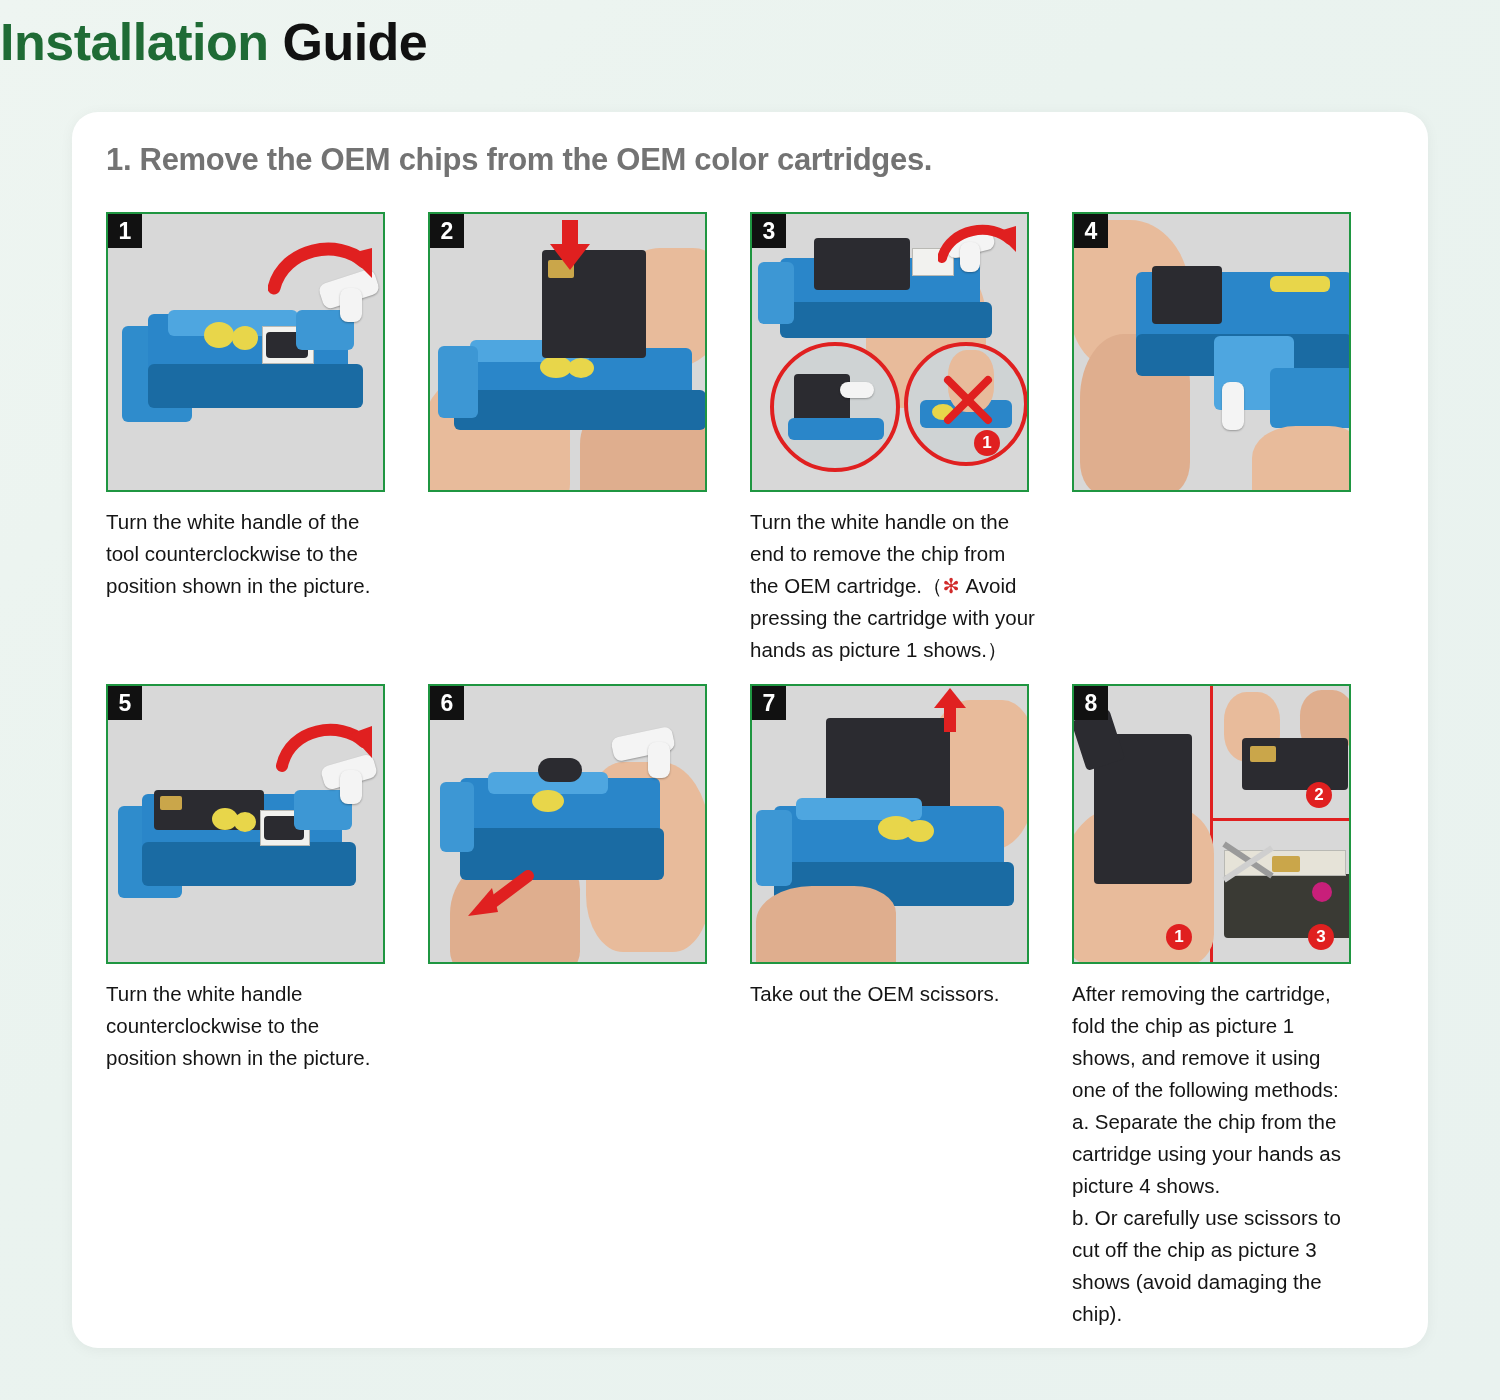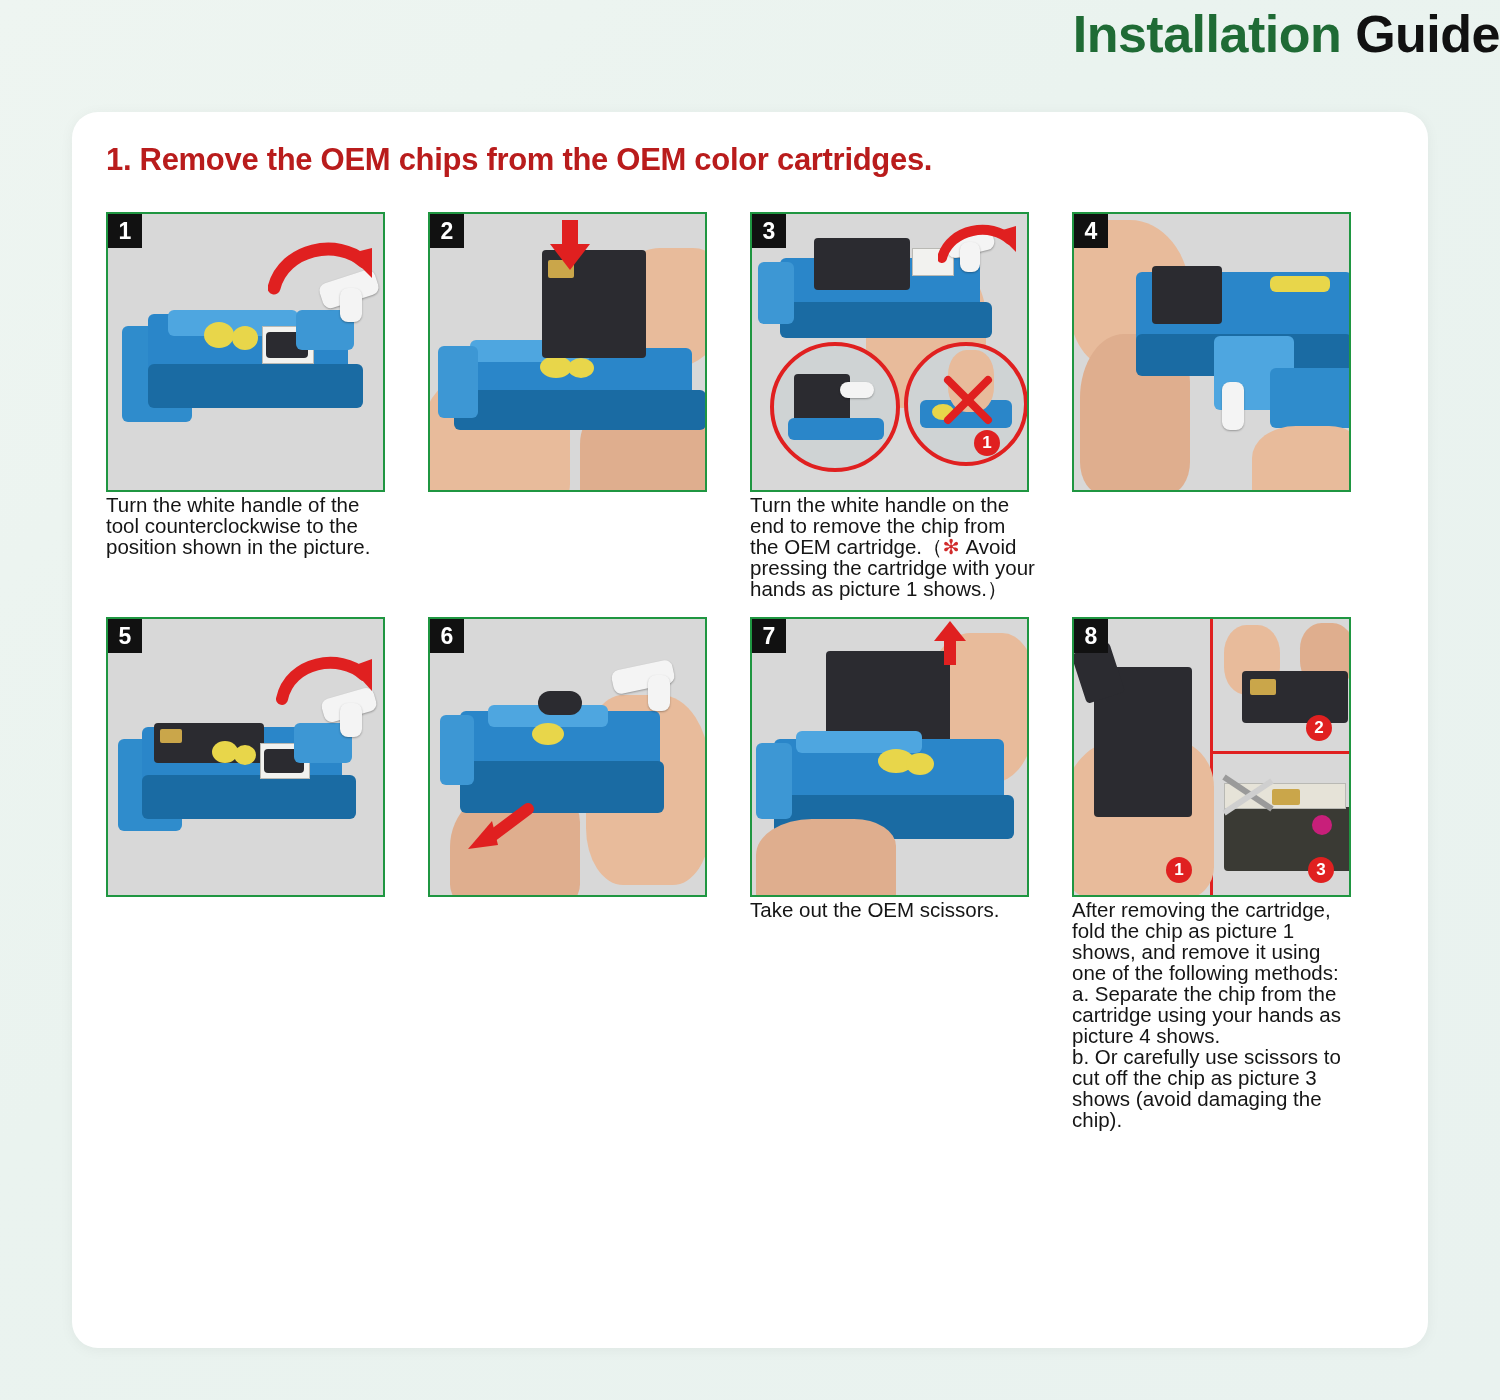--- a/index.html
+++ b/index.html
@@ -7,44 +7,45 @@
     padding: 0;
   }
   body {
     width: 1500px;
     height: 1400px;
     background: linear-gradient(135deg, #eef5f1 0%, #eaf3ef 40%, #e9f2ef 100%);
     font-family: "Liberation Sans", sans-serif;
     overflow: hidden;
   }
   .page-title {
-    text-align: right;
+    text-align: left;
     font-size: 52px;
     font-weight: bold;
     color: #111111;
     padding-top: 4px;
     letter-spacing: -0.5px;
+    margin-top: 8px;
   }
   .page-title .accent {
     color: #1f6b35;
   }
   .card {
     position: absolute;
     left: 72px;
     top: 112px;
     width: 1356px;
     height: 1236px;
     background: #ffffff;
     border-radius: 26px;
     box-shadow: 0 2px 14px rgba(0,0,0,0.05);
   }
   .section-heading {
     font-size: 31px;
     font-weight: bold;
-    color: #b91c1c;
+    color: #737373;
     padding: 30px 8px 0 34px;
     letter-spacing: -0.3px;
   }
   .grid {
     position: absolute;
     left: 34px;
     top: 100px;
     width: 1290px;
     display: flex;
     flex-wrap: wrap;
@@ -75,23 +76,23 @@
     background: #111111;
     color: #ffffff;
     font-size: 23px;
     font-weight: bold;
     display: flex;
     align-items: center;
     justify-content: center;
     z-index: 8;
   }
   .caption {
-    margin-top: 2px;
+    margin-top: 14px;
     font-size: 20.5px;
-    line-height: 21px;
+    line-height: 32px;
     color: #151515;
     white-space: pre-line;
     width: 288px;
   }
   .caption .star { color: #d12b2b; }
 
   
   .tool-body {
     position: absolute;
     background: #2a86c9;
@@ -264,20 +265,21 @@
         <div class="label-white" style="left:152px;top:124px;width:48px;height:34px;"></div>
         <div class="cart-black" style="left:156px;top:130px;width:40px;height:24px;"></div>
         <div class="tool-body" style="left:186px;top:104px;width:58px;height:40px;background:#3d97d4;"></div>
         <div class="white-handle" style="left:214px;top:74px;width:54px;height:24px;transform:rotate(-16deg);"></div>
         <div class="white-handle" style="left:232px;top:84px;width:22px;height:34px;"></div>
         <svg style="position:absolute;left:168px;top:28px;" width="100" height="66" viewBox="0 0 100 66">
           <path d="M6 52 C 14 14, 64 6, 88 28" stroke="#e02020" stroke-width="12" fill="none" stroke-linecap="round"></path>
           <polygon points="96,44 74,20 96,12" fill="#e02020"></polygon>
         </svg>
       </div>
+      <div class="caption">Turn the white handle counterclockwise to the position shown in the picture.</div>
     </div>
 
     <div class="cell row2">
       <div class="figure">
         <div class="badge">6</div>
         <div class="hand" style="left:156px;top:76px;width:124px;height:190px;border-radius:30% 40% 30% 30%;"></div>
         <div class="hand hand2" style="left:20px;top:166px;width:130px;height:124px;border-radius:50% 30% 20% 20%;"></div>
         <div class="tool-body" style="left:30px;top:92px;width:200px;height:62px;background:#2a86c9;"></div>
         <div class="tool-body tool-dark" style="left:30px;top:142px;width:204px;height:52px;"></div>
         <div class="tool-body tool-light" style="left:58px;top:86px;width:120px;height:22px;"></div>

